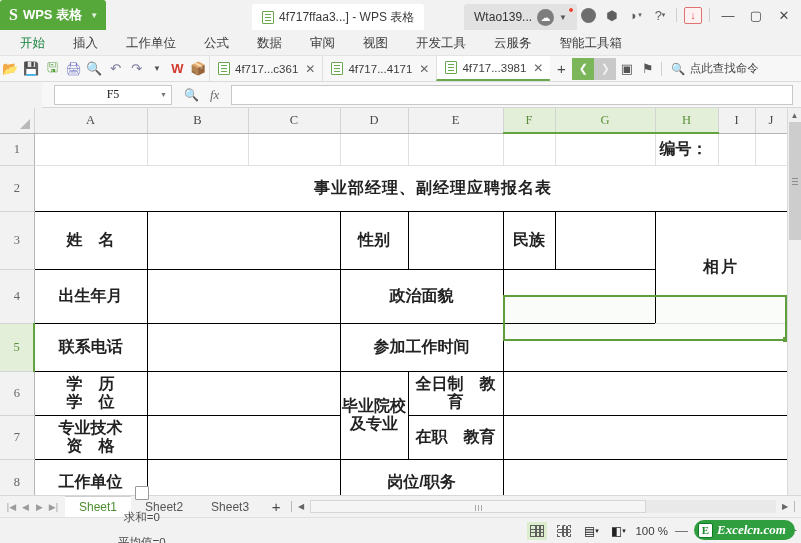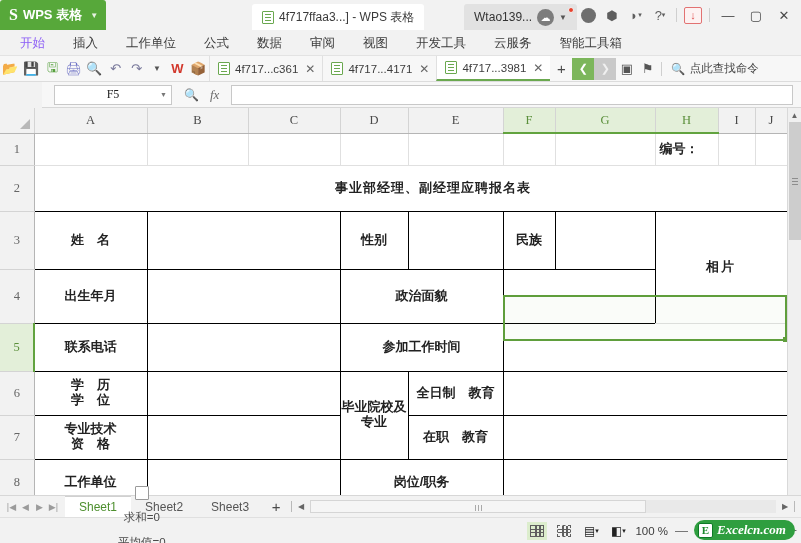--- a/index.html
+++ b/index.html
@@ -36,21 +36,21 @@
   .cloud-badge { width:17px;height:17px;border-radius:50%;background:#7d7d7d;color:#fff;display:flex;align-items:center;justify-content:center;font-size:10px;}
   .reddot{position:absolute;top:3px;right:3px;width:6px;height:6px;border-radius:50%;background:#e8412c;border:1px solid #f2f2f2;}
   .circ { width:15px;height:15px;border-radius:50%;background:#6e6e6e; position:relative;}
   .dlbox{width:18px;height:17px;border:1px solid #e27272;border-radius:2px;display:flex;align-items:center;justify-content:center;color:#e05252;font-size:11px;background:#fdf2f2;}
   .winbtn{width:26px;height:28px;display:flex;align-items:center;justify-content:center;color:#4a4a4a;font-size:13px;}
   .sep-v{width:1px;height:14px;background:#cfcfcf;margin:0 3px;}
 
   
   .ribbon { height:26px; background:#f2f2f2; display:flex; align-items:center; padding-left:6px; gap:0; position:relative;}
   .rb { padding:0 14px; height:26px; line-height:26px; font-size:12.5px; color:#3b3b3b; }
-  .rb.active { color:#8b5cf6; }
+  .rb.active { color:#15803d; }
   .ribbon:after{content:"";position:absolute;left:0;right:0;bottom:0;height:1px;background:#e3e3e3;}
 
   
   .qbar { height:26px; background:#f7f7f7; display:flex; align-items:center; border-bottom:1px solid #dcdcdc; }
   .qi { width:21px;height:22px;display:flex;align-items:center;justify-content:center;font-size:13px;}
   .qcaret{width:20px;height:22px;display:flex;align-items:center;justify-content:center;font-size:8px;color:#555;}
   .ftab { height:25px; display:flex;align-items:center;gap:5px;padding:0 7px 0 8px; font-size:11.5px;color:#3d3d3d; border-left:1px solid #e0e0e0;}
   .ftab.active { background:#fff; border-bottom:2px solid #6aa84f;padding-left:8px;}
   .ftab .x { color:#666; font-size:12px; margin-left:2px;}
   .plus{width:22px;height:22px;display:flex;align-items:center;justify-content:center;font-size:15px;color:#4a4a4a;}
@@ -70,21 +70,21 @@
   .gridwrap{position:relative;flex:1;background:#fff;overflow:hidden;}
   table.grid{border-collapse:collapse;table-layout:fixed;}
   .colhead-row td{height:25px;background:#f2f2f2;border-right:1px solid #d4d4d4;border-bottom:1px solid #b5b5b5;
      text-align:center;font-family:"Liberation Serif",serif;font-size:12.5px;color:#4a4a4a;}
   .colhead-row td.sel{background:#e3efd9;color:#5a8f3a;border-bottom:2px solid #62a33f;}
   .corner{width:34px;background:#f2f2f2 !important;position:relative;}
   .corner:after{content:"";position:absolute;right:4px;bottom:4px;border-style:solid;border-width:0 0 10px 10px;border-color:transparent transparent #b8b8b8 transparent;}
   .rowhead{width:34px;background:#f2f2f2;border-right:1px solid #b5b5b5;border-bottom:1px solid #d4d4d4;
      text-align:center;font-family:"Liberation Serif",serif;font-size:12.5px;color:#666;}
   .rowhead.sel{background:#e3efd9;color:#5a8f3a;border-right:2px solid #62a33f;}
-  td.cell{border-right:1px solid #e0e0e0;border-bottom:1px solid #e0e0e0;background:#fff;font-size:13px;overflow:hidden;}
+  td.cell{border-right:1px solid #e0e0e0;border-bottom:1px solid #e0e0e0;background:#fff;font-size:16px;overflow:hidden;}
   
   .bt{border-top:1.4px solid #000 !important;padding-left:45px;}
   .bb{border-bottom:1.4px solid #000 !important;}
   .bl{border-left:1.4px solid #000 !important;}
   .br{border-right:1.4px solid #000 !important;}
   .title-cell{font-family:"Liberation Serif","DejaVu Serif",serif;font-weight:bold;font-size:18px;text-align:center;vertical-align:middle;letter-spacing:1px;}
   .lbl{font-weight:bold;font-size:13px;text-align:center;vertical-align:middle;line-height:1.25;}
   .lbl-sm{font-weight:bold;font-size:12.5px;text-align:center;vertical-align:middle;line-height:1.15;}
   .num-lbl{font-weight:bold;font-size:12.5px;vertical-align:middle;padding-left:4px;}
   .photo{font-weight:bold;font-size:14px;text-align:center;vertical-align:middle;letter-spacing:2px;}

